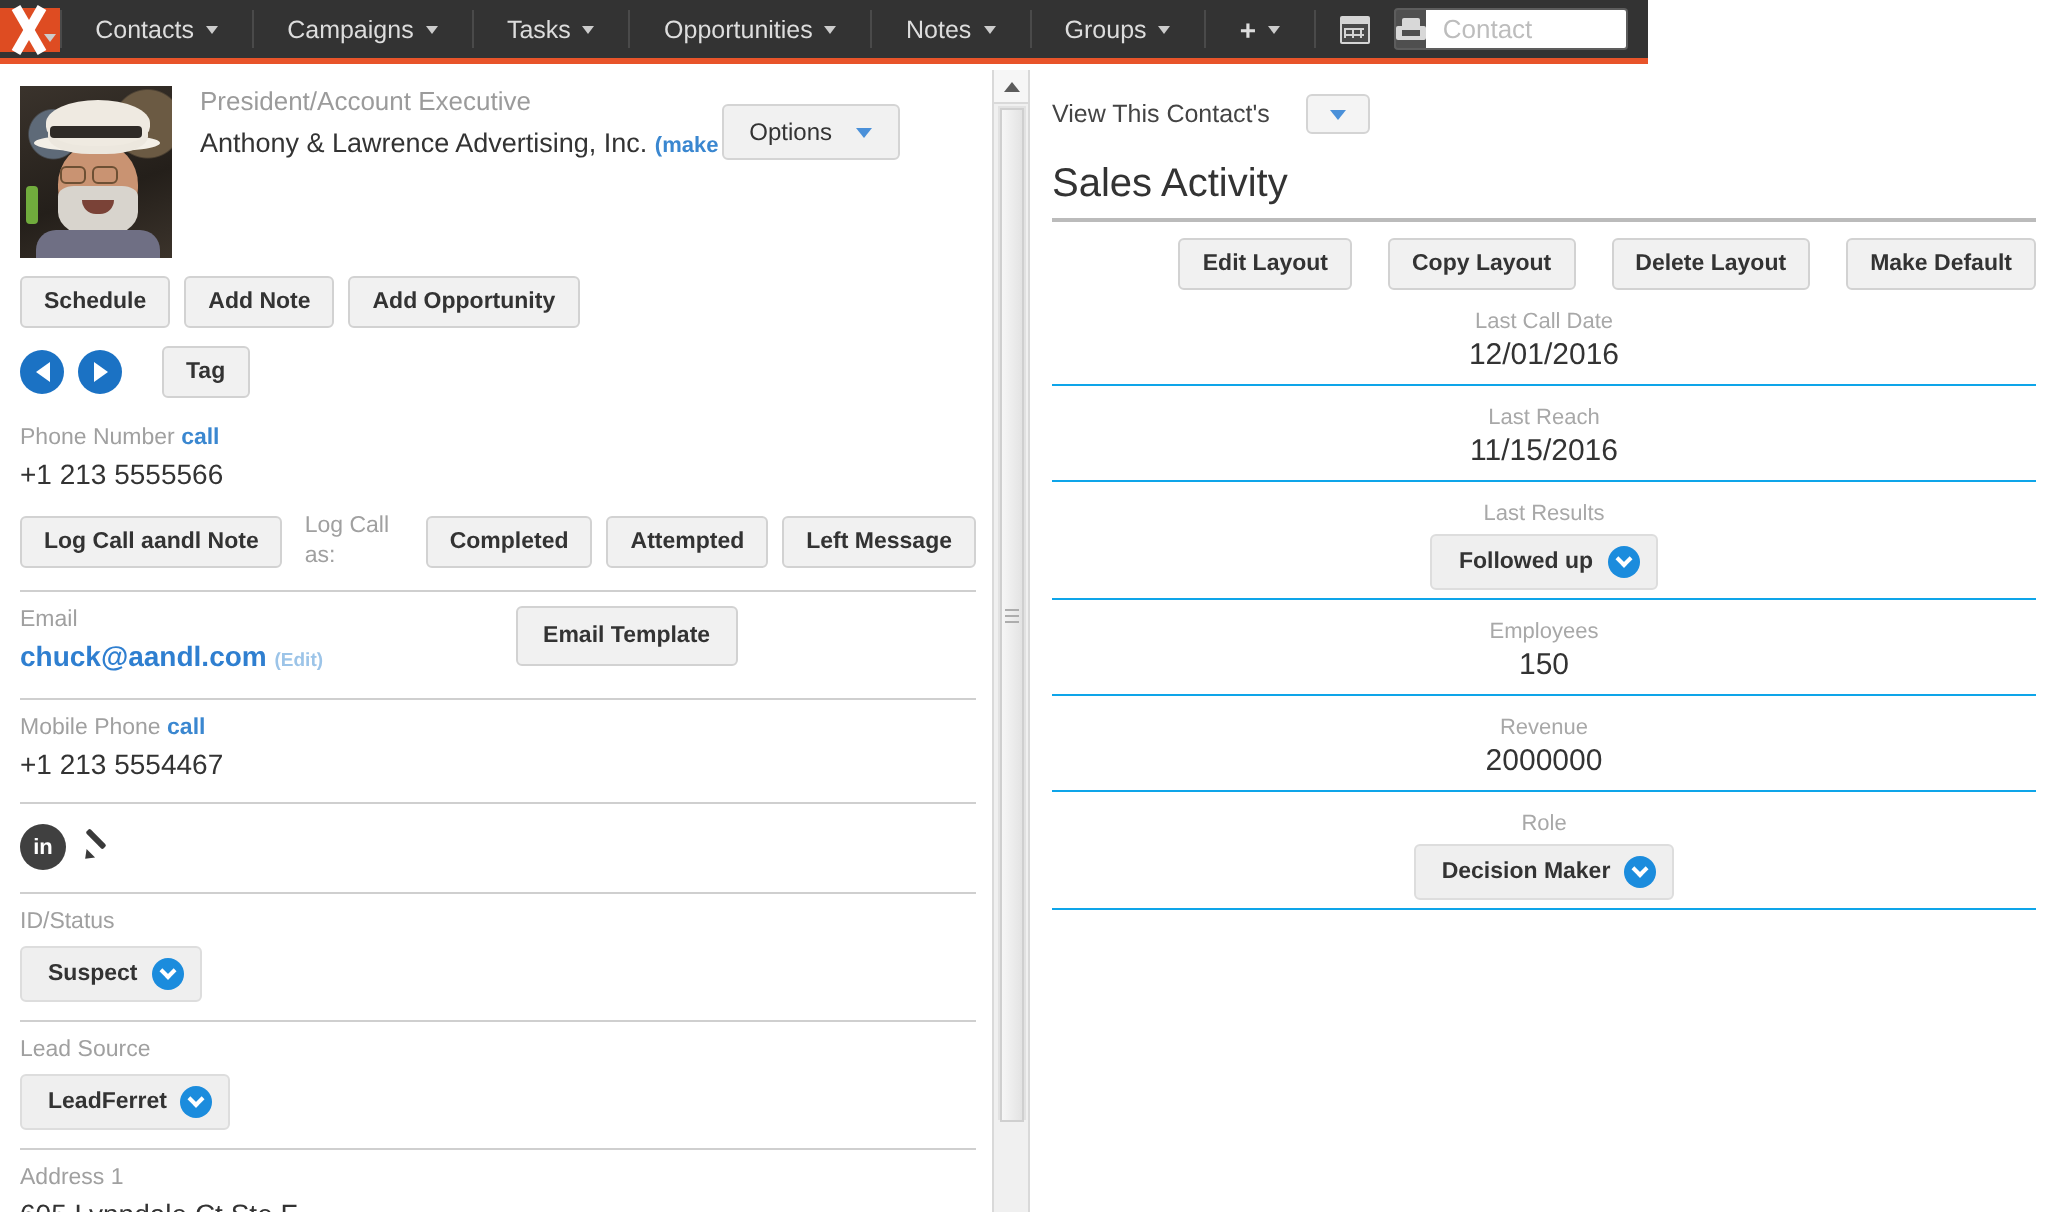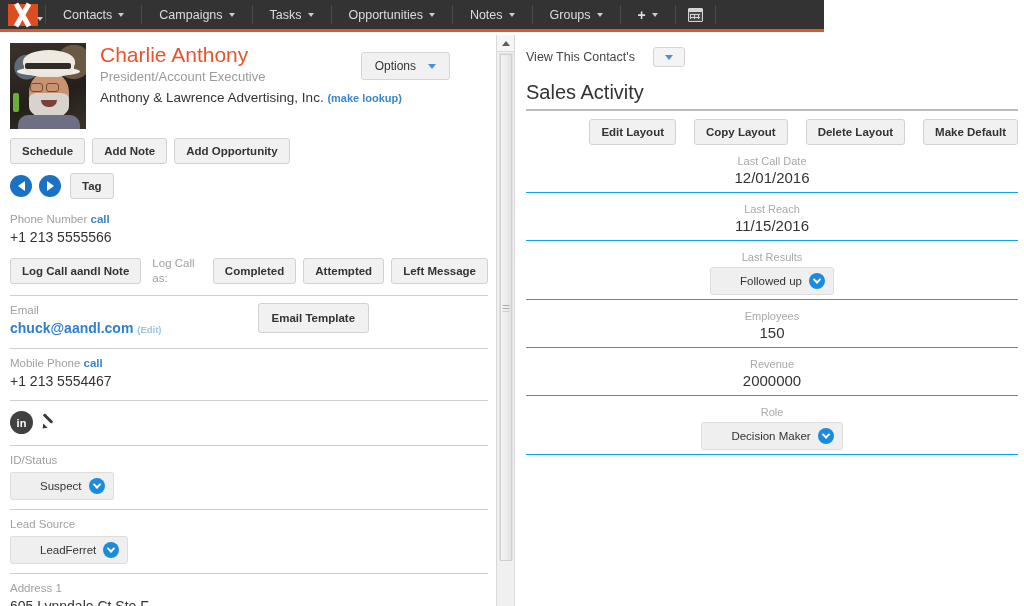--- a/index.html
+++ b/index.html
@@ -212,21 +212,21 @@
     font-size: 14px; color: #333333; line-height: 19px; padding-top: 1px;
   }
   .field-value a { color: #2f7fd0; font-weight: bold; text-decoration: none; }
   .edit-tag { color: #9cc4e8; font-size: 9.5px; font-weight: bold; cursor: pointer; }
   .field-inline { display: flex; align-items: flex-start; gap: 96px; }
 
   
   .pill {
     display: inline-flex; align-items: center; gap: 7px;
     background: #efefef; border: 1px solid #dddddd; border-radius: 3px;
-    padding: 5px 8px 5px 29px; font-size: 11.5px; font-weight: normal;
+    padding: 5px 8px 5px 13px; font-size: 11.5px; font-weight: bold;
     color: #333333; cursor: pointer; margin-top: 4px;
   }
   .pill-caret {
     width: 16px; height: 16px; border-radius: 50%; background: #1b8cdd;
     display: flex; align-items: center; justify-content: center; flex: none;
   }
   .pill-caret .chev {
     width: 6px; height: 6px; border-right: 2px solid #fff;
     border-bottom: 2px solid #fff; transform: rotate(45deg) translate(-1px,-1px);
   }
@@ -368,20 +368,30 @@
 
   <div class="nav-item cal-item">
     <span class="cal-icon">
       <span class="cal-grid"></span>
     </span>
   </div>
   <div class="nav-sep"></div>
 
   <div class="topbar-spacer"></div>
 
+  <div class="search-wrap">
+    <div class="search-icon-btn">
+      <span class="printer-ic">
+        <span class="top"></span>
+          <span class="body"></span>
+          <span class="slot"></span>
+      </span>
+    </div>
+    <input class="search-field" value="" placeholder="Contact" style="">
+  </div>
 </div>
 
 <div class="panes">
 
   <div class="left-pane">
     <div class="left-inner">
 
       <div class="contact-head">
         <div class="avatar">
           <span class="av-bg"></span>
@@ -390,21 +400,20 @@
           <span class="av-beard"></span>
           <span class="av-mouth"></span>
           <span class="av-glass-l"></span>
           <span class="av-glass-r"></span>
           <span class="av-brim"></span>
           <span class="av-hat"></span>
           <span class="av-hatband"></span>
           <span class="av-body"></span>
         </div>
         <div>
-          <div class="contact-name">Charlie Anthony</div>
           <div class="contact-title">President/Account Executive</div>
           <div class="contact-co">
             <span>Anthony &amp; Lawrence Advertising, Inc.</span>
             <span class="make-lookup">(make lookup)</span>
           </div>
         </div>
         <div class="options-btn">
           <span>Options</span>
           <span class="caret-blue"></span>
         </div>
@@ -416,21 +425,21 @@
         <button class="btn">Add Opportunity</button>
       </div>
 
       <div class="btn-row">
         <div class="arrow-btn left">
           <span class="tri"></span>
         </div>
         <div class="arrow-btn right">
           <span class="tri"></span>
         </div>
-        <button class="btn" style="margin-left:2px;text-align:right;">Tag</button>
+        <button class="btn" style="margin-left:13px;text-align:right;">Tag</button>
       </div>
 
       <div class="field" style="margin-top:6px;">
         <div class="field-label">
           <span>Phone Number</span>
           <span class="field-link">call</span>
         </div>
         <div class="field-value">+1 213 5555566</div>
         <div class="btn-row">
           <button class="btn">Log Call aandl Note</button>

